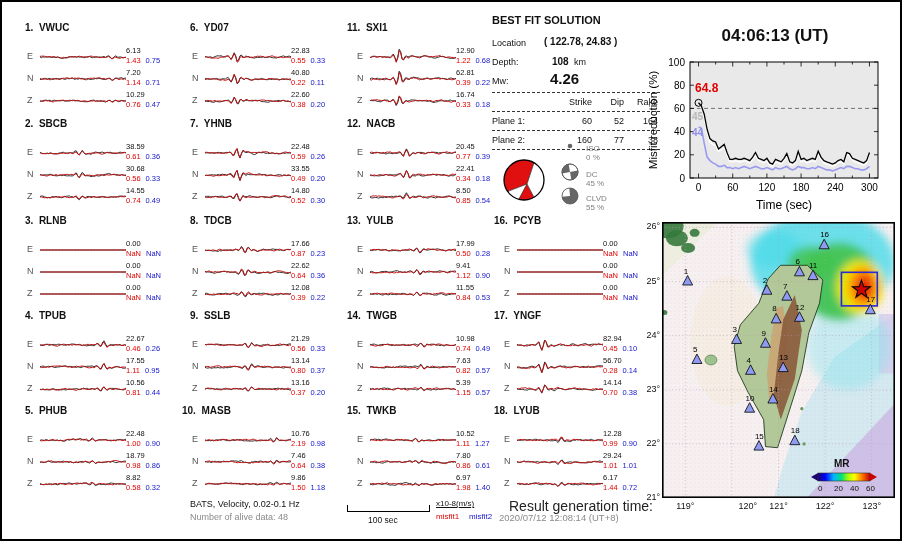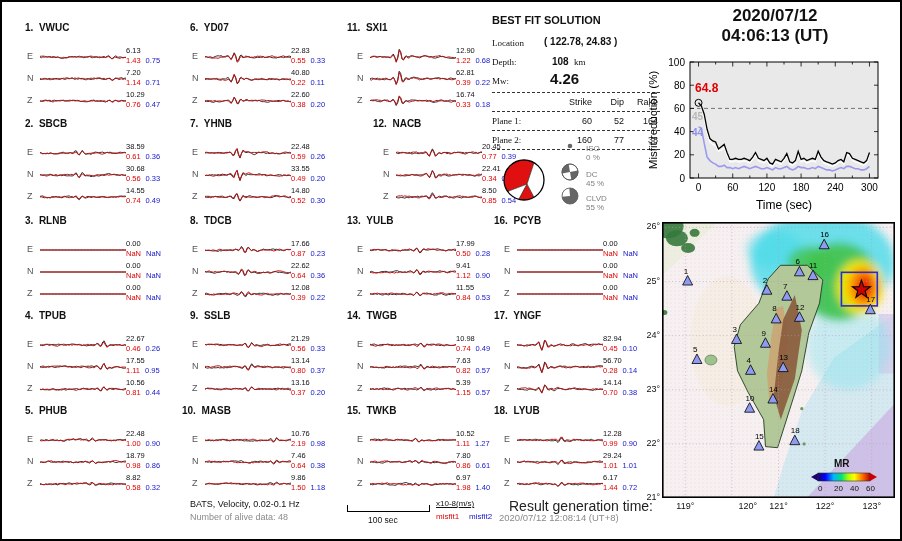--- a/index.html
+++ b/index.html
@@ -10,37 +10,36 @@
   .hdr-date{position:absolute;left:660px;width:230px;text-align:center;font-weight:bold;font-size:17px;}
   .station-block{position:absolute;width:167px;height:92px;}
   .st-header{position:absolute;top:0;font-size:10px;font-weight:bold;white-space:pre;}
   .ch-row{position:absolute;left:0;width:167px;height:22px;}
   .ch-label{position:absolute;left:16px;top:5px;font-size:9px;color:#555;}
   .ch-svg{position:absolute;left:28px;top:0;}
   .ch-nums{position:absolute;left:115px;top:0;width:52px;font-size:7.5px;line-height:10px;white-space:nowrap;}
   .amp{color:#111;display:block;height:10px;}
   .m1{color:#e00000;margin-right:5px;}
   .m2{color:#1515cc;}
-  .sol-label{font-size:9px;color:#111;font-family:Liberation Serif, serif;}
+  .sol-label{font-size:9px;color:#111;}
   .sol-bold{font-weight:bold;}
   .dashline{position:absolute;border-top:1px dashed #333;width:168px;height:0;}
   .col-num{position:absolute;text-align:right;font-size:9px;}
   .decomp-label{position:absolute;font-size:8px;color:#808080;line-height:9px;}
   .maplabel{position:absolute;font-size:9px;color:#111;}
   .footer-small{position:absolute;font-size:9px;color:#111;white-space:nowrap;}
   .grey{color:#8a8a8a;}
   .scalebar-line{position:absolute;border-top:1px solid #000;}
   .scalebar-tick{position:absolute;border-left:1px solid #000;}
 </style>
 </head>
 <body>
 
 <div id="canvas">
 
-  <div class="hdr-date" style="top:6px;">2020/07/12</div>
   <div class="hdr-date" style="top:26px;">04:06:13  (UT)</div>
 
   <div id="wave-grid" class="abs" style="left:0;top:0;">
       <div class="station-block" style="left: 11px; top: 22px;">
         <div class="st-header" style="left: 14px;">1.  VWUC</div>
         <div class="ch-row" style="top: 24px;">
           <span class="ch-label">E</span>
           <svg class="ch-svg" width="88" height="22" viewBox="0 0 88 22">
             <path d="M1.0,11.02L2.5,11.69L3.9,10.84L5.4,11.21L6.8,10.74L8.3,10.94L9.7,10.52L11.2,11.28L12.7,11.39L14.1,11.26L15.6,11.32L17.0,11.62L18.5,11.06L19.9,11.37L21.4,11.84L22.9,12.10L24.3,12.39L25.8,11.61L27.2,11.56L28.7,11.73L30.2,10.98L31.6,10.95L33.1,10.50L34.5,10.87L36.0,10.65L37.4,11.09L38.9,10.81L40.4,11.09L41.8,11.03L43.3,11.13L44.7,11.72L46.2,11.32L47.6,11.03L49.1,11.06L50.6,10.54L52.0,11.23L53.5,11.72L54.9,11.00L56.4,10.62L57.8,10.83L59.3,11.15L60.8,10.87L62.2,11.35L63.7,10.73L65.1,10.56L66.6,11.28L68.1,10.38L69.5,9.76L71.0,10.73L72.4,12.60L73.9,12.21L75.3,10.60L76.8,9.83L78.3,11.02L79.7,11.24L81.2,10.90L82.6,11.25L84.1,11.60L85.5,11.52L87.0,11.16" fill="none" stroke="#1a1a1a" stroke-width="0.9"></path>
             <path d="M1.0,10.38L2.5,10.18L3.9,10.13L5.4,10.20L6.8,10.79L8.3,11.10L9.7,11.08L11.2,10.39L12.7,11.05L14.1,10.63L15.6,10.60L17.0,11.33L18.5,10.97L19.9,11.53L21.4,12.01L22.9,12.33L24.3,11.29L25.8,11.88L27.2,12.06L28.7,11.27L30.2,10.60L31.6,10.75L33.1,11.00L34.5,11.01L36.0,10.74L37.4,11.12L38.9,10.54L40.4,10.23L41.8,10.75L43.3,10.71L44.7,10.91L46.2,10.84L47.6,11.01L49.1,10.66L50.6,10.31L52.0,10.07L53.5,10.42L54.9,11.17L56.4,11.53L57.8,10.97L59.3,11.43L60.8,11.74L62.2,11.22L63.7,11.53L65.1,11.35L66.6,11.51L68.1,10.91L69.5,10.57L71.0,11.25L72.4,12.68L73.9,12.63L75.3,11.28L76.8,11.24L78.3,11.74L79.7,12.17L81.2,12.24L82.6,11.58L84.1,11.90L85.5,11.36L87.0,11.66" fill="none" stroke="#c01010" stroke-width="1"></path>
@@ -327,21 +326,21 @@
         </div>
         <div class="ch-row" style="top: 68px;">
           <span class="ch-label">Z</span>
           <svg class="ch-svg" width="88" height="22" viewBox="0 0 88 22">
             <path d="M1.0,10.48L2.5,10.55L3.9,10.75L5.4,10.61L6.8,10.71L8.3,11.41L9.7,11.48L11.2,11.83L12.7,11.24L14.1,10.59L15.6,10.16L17.0,10.20L18.5,10.09L19.9,11.02L21.4,11.80L22.9,10.04L24.3,9.47L25.8,12.05L27.2,15.50L28.7,12.78L30.2,6.80L31.6,8.39L33.1,13.23L34.5,13.43L36.0,11.23L37.4,10.66L38.9,11.16L40.4,10.57L41.8,10.02L43.3,9.89L44.7,10.06L46.2,10.09L47.6,10.75L49.1,10.87L50.6,10.72L52.0,10.54L53.5,10.86L54.9,10.50L56.4,10.83L57.8,11.43L59.3,10.97L60.8,11.03L62.2,11.63L63.7,12.19L65.1,12.43L66.6,12.01L68.1,11.84L69.5,11.25L71.0,10.75L72.4,10.80L73.9,10.80L75.3,11.15L76.8,10.60L78.3,11.09L79.7,10.47L81.2,10.01L82.6,10.65L84.1,10.93L85.5,10.52L87.0,10.97" fill="none" stroke="#1a1a1a" stroke-width="0.9"></path>
             <path d="M1.0,10.61L2.5,10.07L3.9,10.02L5.4,9.94L6.8,9.84L8.3,9.82L9.7,10.23L11.2,10.27L12.7,10.74L14.1,10.41L15.6,9.94L17.0,10.81L18.5,11.07L19.9,11.74L21.4,11.29L22.9,10.78L24.3,9.60L25.8,11.41L27.2,14.71L28.7,11.27L30.2,5.88L31.6,7.44L33.1,11.91L34.5,13.33L36.0,11.16L37.4,11.05L38.9,11.73L40.4,12.00L41.8,11.58L43.3,11.21L44.7,11.07L46.2,10.52L47.6,10.30L49.1,10.76L50.6,10.35L52.0,10.82L53.5,10.63L54.9,10.88L56.4,10.43L57.8,10.17L59.3,10.91L60.8,10.52L62.2,10.69L63.7,11.48L65.1,11.41L66.6,10.65L68.1,10.42L69.5,10.52L71.0,10.15L72.4,9.76L73.9,10.47L75.3,11.18L76.8,11.41L78.3,11.06L79.7,11.61L81.2,11.93L82.6,12.27L84.1,11.35L85.5,11.57L87.0,11.36" fill="none" stroke="#c01010" stroke-width="1"></path>
           </svg>
           <div class="ch-nums"><span class="amp">16.74</span><span class="m1">0.33</span><span class="m2">0.18</span></div>
         </div>
       </div>
-      <div class="station-block" style="left: 341px; top: 118px; margin-left: 26px;">
+      <div class="station-block" style="left: 341px; top: 118px;">
         <div class="st-header" style="left: 6px;">12.  NACB</div>
         <div class="ch-row" style="top: 24px;">
           <span class="ch-label">E</span>
           <svg class="ch-svg" width="88" height="22" viewBox="0 0 88 22">
             <path d="M1.0,10.62L2.5,11.40L3.9,11.54L5.4,10.74L6.8,10.34L8.3,10.37L9.7,10.68L11.2,10.76L12.7,11.22L14.1,11.19L15.6,11.46L17.0,11.99L18.5,11.54L19.9,10.99L21.4,11.26L22.9,11.58L24.3,11.68L25.8,10.97L27.2,11.51L28.7,11.28L30.2,10.67L31.6,10.51L33.1,13.11L34.5,13.66L36.0,9.76L37.4,6.87L38.9,9.52L40.4,13.56L41.8,13.18L43.3,11.02L44.7,10.70L46.2,11.57L47.6,10.82L49.1,10.37L50.6,10.48L52.0,10.38L53.5,10.56L54.9,10.91L56.4,11.40L57.8,11.12L59.3,10.58L60.8,10.51L62.2,10.42L63.7,10.29L65.1,10.17L66.6,10.43L68.1,10.45L69.5,11.11L71.0,10.57L72.4,10.91L73.9,10.41L75.3,10.47L76.8,10.84L78.3,11.32L79.7,11.37L81.2,10.96L82.6,11.46L84.1,10.81L85.5,10.23L87.0,10.60" fill="none" stroke="#1a1a1a" stroke-width="0.9"></path>
             <path d="M1.0,10.56L2.5,10.10L3.9,10.44L5.4,10.77L6.8,11.06L8.3,10.59L9.7,10.68L11.2,11.09L12.7,11.07L14.1,10.46L15.6,10.82L17.0,10.30L18.5,10.03L19.9,10.19L21.4,9.88L22.9,10.81L24.3,10.83L25.8,10.88L27.2,10.66L28.7,10.38L30.2,9.76L31.6,10.20L33.1,12.90L34.5,14.41L36.0,10.31L37.4,7.93L38.9,10.62L40.4,14.39L41.8,12.95L43.3,11.26L44.7,11.03L46.2,11.79L47.6,11.15L49.1,10.42L50.6,10.83L52.0,11.60L53.5,11.34L54.9,11.92L56.4,11.74L57.8,10.97L59.3,10.21L60.8,10.86L62.2,10.23L63.7,10.32L65.1,10.71L66.6,11.25L68.1,11.50L69.5,12.00L71.0,11.94L72.4,11.15L73.9,10.40L75.3,10.51L76.8,9.99L78.3,9.94L79.7,10.47L81.2,10.29L82.6,11.16L84.1,10.90L85.5,10.25L87.0,9.83" fill="none" stroke="#c01010" stroke-width="1"></path>
           </svg>
           <div class="ch-nums"><span class="amp">20.45</span><span class="m1">0.77</span><span class="m2">0.39</span></div>
         </div>
         <div class="ch-row" style="top: 46px;">

